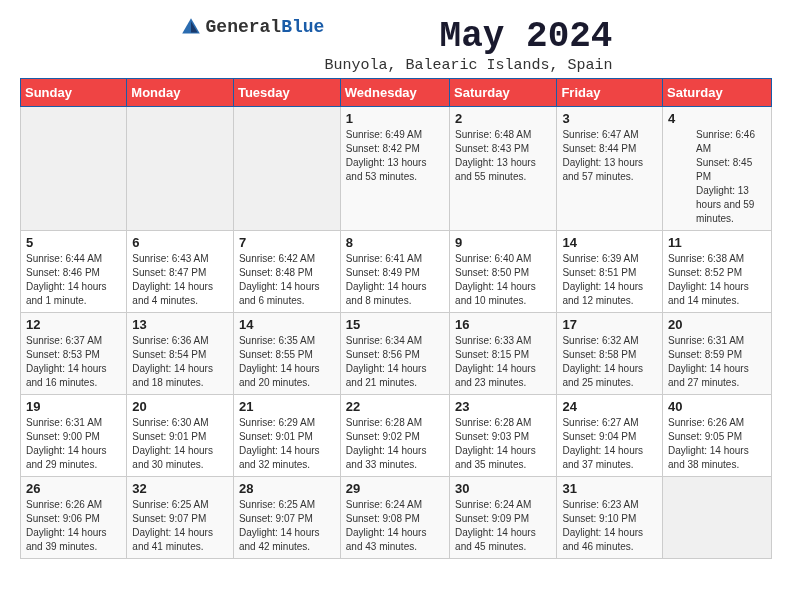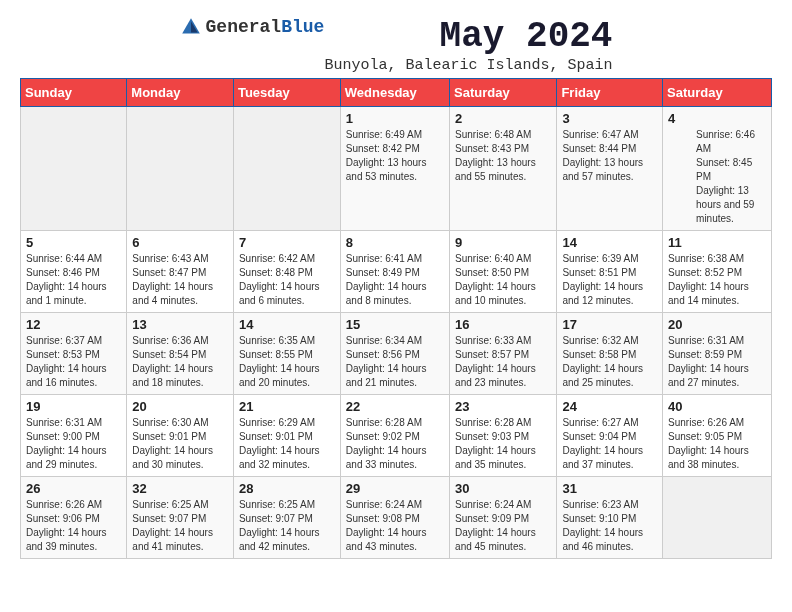--- a/index.html
+++ b/index.html
@@ -217,21 +217,21 @@
         </td>
         <td>
           <span class="day-number">15</span>
           <div class="day-info" style="white-space: pre-line;">Sunrise: 6:34 AM
 Sunset: 8:56 PM
 Daylight: 14 hours and 21 minutes.</div>
         </td>
         <td>
           <span class="day-number">16</span>
           <div class="day-info" style="white-space: pre-line;">Sunrise: 6:33 AM
-Sunset: 8:57 PM
+Sunset: 8:15 PM
 Daylight: 14 hours and 23 minutes.</div>
         </td>
         <td>
           <span class="day-number">17</span>
           <div class="day-info" style="white-space: pre-line;">Sunrise: 6:32 AM
 Sunset: 8:58 PM
 Daylight: 14 hours and 25 minutes.</div>
         </td>
         <td>
           <span class="day-number">20</span>

